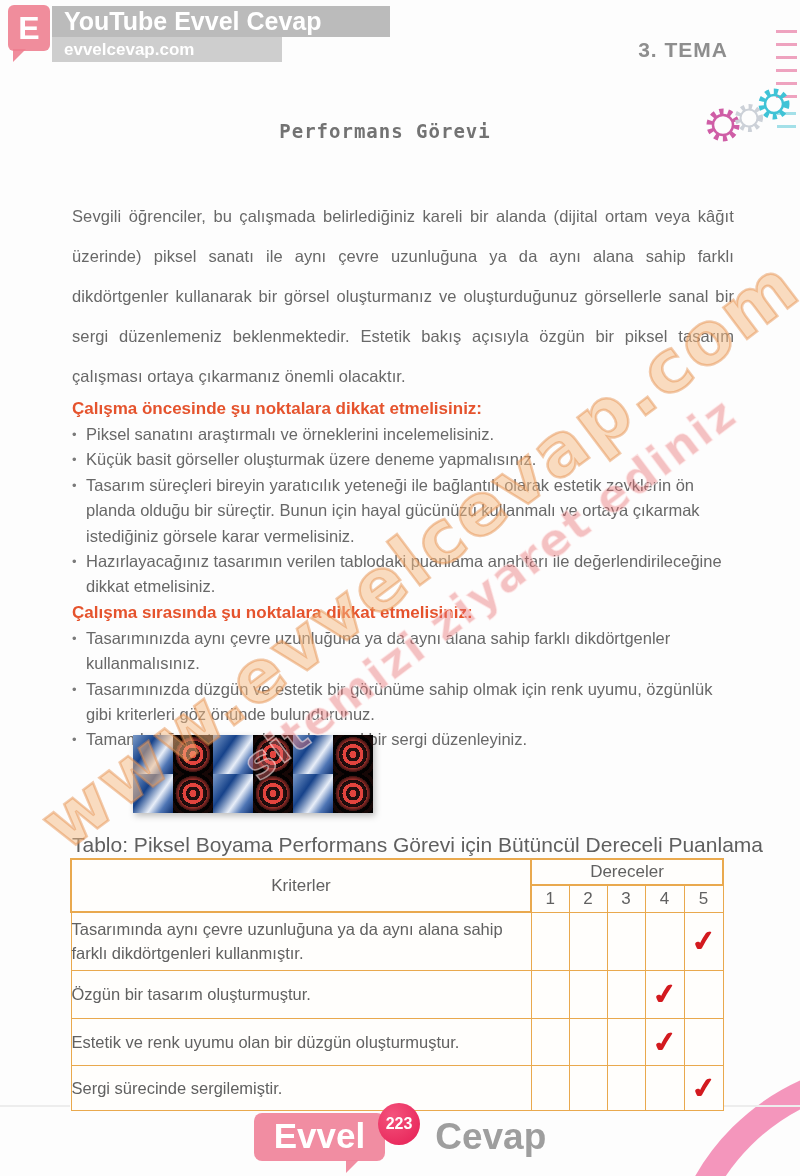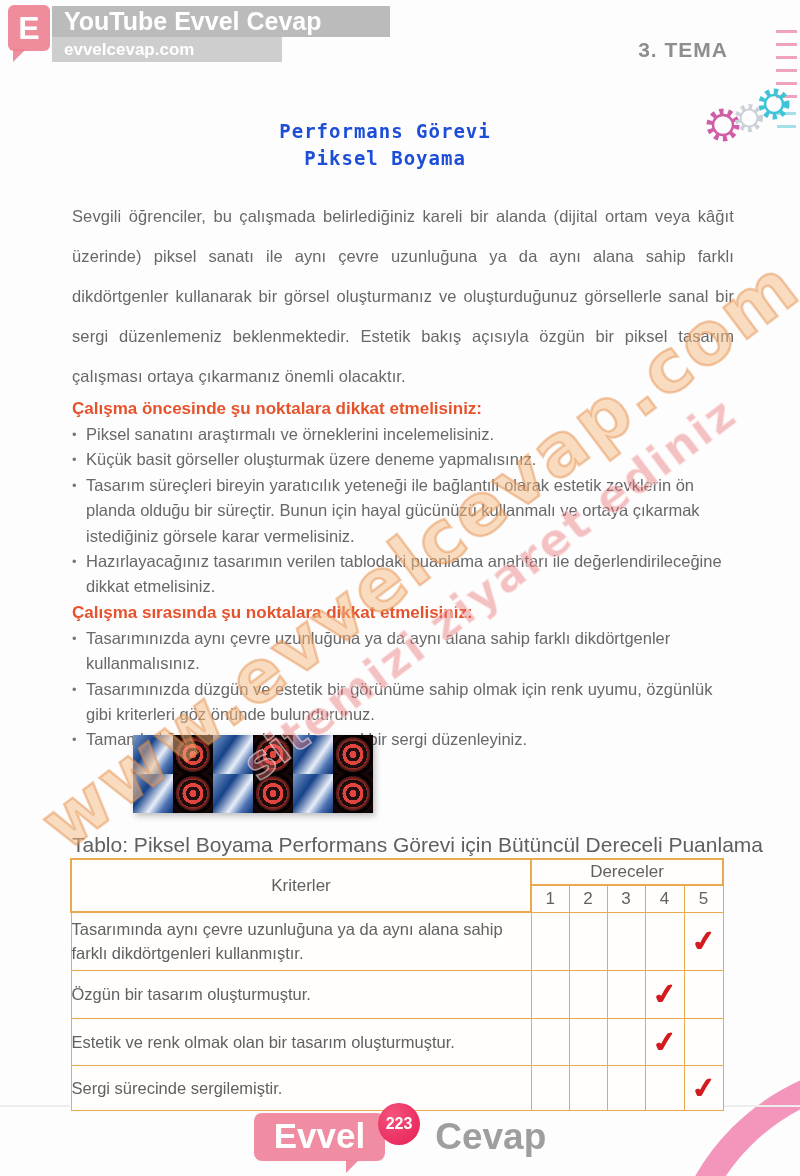--- a/index.html
+++ b/index.html
@@ -24,21 +24,21 @@
 
   
   .marks-pink{position:absolute;right:3px;top:30px;width:21px;height:68px;z-index:9;
         background:repeating-linear-gradient(to bottom,rgba(226,88,140,.55) 0 3px,transparent 3px 13px);}
   .marks-cyan{position:absolute;right:4px;top:112px;width:19px;height:24px;z-index:9;
         background:repeating-linear-gradient(to bottom,rgba(90,200,215,.55) 0 3px,transparent 3px 13px);}
   .gears{position:absolute;left:700px;top:78px;z-index:9;}
 
   
   .title{position:absolute;left:0;right:30px;top:118px;text-align:center;z-index:10;
-         font-family:"DejaVu Sans Mono",monospace;color:#1d4ed8;font-weight:bold;
+         font-family:"DejaVu Sans Mono",monospace;color:#737373;font-weight:bold;
          font-size:19px;line-height:27px;letter-spacing:1px;}
 
   
   .content{position:absolute;left:72px;top:196px;width:662px;z-index:10;}
   .intro{margin:0;font-size:16.5px;line-height:40px;color:#686868;text-align:justify;
          letter-spacing:.1px;}
   .sec-heading{margin:0;font-size:17px;line-height:26px;font-weight:bold;color:#e5532d;}
   ul.bullets{margin:0;padding:0;list-style:none;}
   ul.bullets li{margin:0;padding:0 0 0 14px;position:relative;font-size:16.5px;
          line-height:25.4px;color:#686868;}
@@ -119,21 +119,20 @@
       </g>
       <g stroke="#3fc3d6" fill="none">
         <circle cx="74" cy="26" r="12" stroke-width="7" stroke-dasharray="4 4"></circle>
         <circle cx="74" cy="26" r="9" stroke-width="2.5"></circle>
       </g>
     </svg>
   </div>
 
   <div class="title">
     <div>Performans Görevi</div>
-    <div>Piksel Boyama</div>
   </div>
 
   <div class="content">
     <p class="intro">Sevgili öğrenciler, bu çalışmada belirlediğiniz kareli bir alanda (dijital ortam veya kâğıt üzerinde) piksel sanatı ile aynı çevre uzunluğuna ya da aynı alana sahip farklı dikdörtgenler kullanarak bir görsel oluşturmanız ve oluşturduğunuz görsellerle sanal bir sergi düzenlemeniz beklenmektedir. Estetik bakış açısıyla özgün bir piksel tasarım çalışması ortaya çıkarmanız önemli olacaktır.</p>
 
     <p class="sec-heading">Çalışma öncesinde şu noktalara dikkat etmelisiniz:</p>
     <ul class="bullets">
       <li>Piksel sanatını araştırmalı ve örneklerini incelemelisiniz.</li>
       <li>Küçük basit görseller oluşturmak üzere deneme yapmalısınız.</li>
       <li>Tasarım süreçleri bireyin yaratıcılık yeteneği ile bağlantılı olarak estetik zevklerin ön planda olduğu bir süreçtir. Bunun için hayal gücünüzü kullanmalı ve ortaya çıkarmak istediğiniz görsele karar vermelisiniz.</li>
@@ -195,21 +194,21 @@
     </tr>
     <tr class="r1">
       <td class="crit">Özgün bir tasarım oluşturmuştur.</td>
       <td class="lvl"><span class="check-mark"></span></td>
       <td class="lvl"><span class="check-mark"></span></td>
       <td class="lvl"><span class="check-mark"></span></td>
       <td class="lvl"><span class="check-mark">✓</span></td>
       <td class="lvl"><span class="check-mark"></span></td>
     </tr>
     <tr class="r2">
-      <td class="crit">Estetik ve renk olmak olan bir tasarım oluşturmuştur.</td>
+      <td class="crit">Estetik ve renk uyumu olan bir düzgün oluşturmuştur.</td>
       <td class="lvl"><span class="check-mark"></span></td>
       <td class="lvl"><span class="check-mark"></span></td>
       <td class="lvl"><span class="check-mark"></span></td>
       <td class="lvl"><span class="check-mark">✓</span></td>
       <td class="lvl"><span class="check-mark"></span></td>
     </tr>
     <tr class="r3">
       <td class="crit">Sergi sürecinde sergilemiştir.</td>
       <td class="lvl"><span class="check-mark"></span></td>
       <td class="lvl"><span class="check-mark"></span></td>

